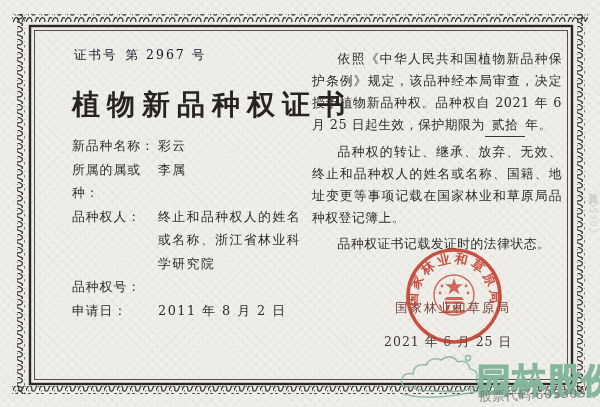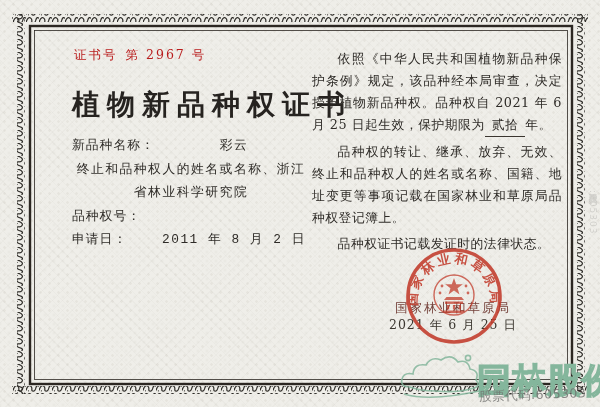--- a/index.html
+++ b/index.html
@@ -16,53 +16,53 @@
       radial-gradient(circle, rgba(150,145,128,0.07) 1px, transparent 1.6px),
       repeating-linear-gradient(45deg, rgba(140,135,120,0.045) 0 1px, transparent 1px 7px),
       repeating-linear-gradient(-45deg, rgba(140,135,120,0.045) 0 1px, transparent 1px 7px);
     background-size:9px 9px, 9px 9px, auto, auto;
     background-position:0 0, 4.5px 4.5px, 0 0, 0 0;
   }
   .frame-svg{position:absolute;inset:0;z-index:1;}
   
   .cert-no-line{
     position:absolute;left:74px;top:47px;z-index:2;
-    font-size:12.5px;letter-spacing:2px;color:#b91c1c;
+    font-size:12.5px;letter-spacing:2px;color:#0f172a;
   }
   .cert-no-line .num{margin-left:8px;}
   .cert-title{
     position:absolute;left:72px;top:86px;z-index:2;
     font-size:28px;font-weight:bold;letter-spacing:7px;color:#262320;
   }
   .fields{
     position:absolute;left:72px;top:134px;width:238px;z-index:2;
-    font-size:12.8px;line-height:23.5px;font-family:Liberation Mono, monospace;
+    font-size:12.8px;line-height:23.5px;
   }
   .field-row{display:flex;align-items:flex-start;}
   .field-label{width:86px;flex:0 0 86px;letter-spacing:1px;color:#2e2b27;}
-  .field-value{flex:1;letter-spacing:1.5px;color:#2e2b27;text-align:center;}
+  .field-value{flex:1;letter-spacing:1.5px;color:#2e2b27;}
   
   .grant-text{
     position:absolute;left:308px;top:44px;width:258px;z-index:2;
     font-size:12.8px;line-height:22px;letter-spacing:0.5px;
     text-align:justify;color:#2e2b27;
   }
   .grant-text p{margin:4px;text-indent:2em;}
   .term-underline{
     display:inline-block;border-bottom:1px solid #3a352f;
     padding:0 7px;text-indent:0;
   }
   
   .seal-issuer{
     position:absolute;left:384px;top:300px;width:138px;z-index:3;
     text-align:center;font-size:12.5px;letter-spacing:2px;color:#74413a;
   }
   .seal-date{
-    position:absolute;left:384px;top:317px;width:138px;z-index:3;
-    text-align:center;font-size:12.5px;letter-spacing:1px;color:#3b362f;
+    position:absolute;left:384px;top:334px;width:138px;z-index:3;
+    font-size:12.5px;letter-spacing:1px;color:#3b362f;
   }
   .seal-svg{position:absolute;left:404px;top:246px;z-index:5;opacity:.88;}
   
   .wm-cloud{position:absolute;left:396px;top:349px;z-index:4;}
   .wm-brand{
     position:absolute;left:477px;top:358px;z-index:4;
     font-size:34px;font-weight:bold;letter-spacing:1px;white-space:nowrap;
     color:transparent;-webkit-text-stroke:1.4px #84b69c;
     font-family:"DejaVu Sans","Liberation Sans",sans-serif;
   }
@@ -108,20 +108,25 @@
 </div>
 
 <div class="cert-title">植物新品种权证书</div>
 
 <div class="fields">
   <div class="field-row">
     <span class="field-label">新品种名称：</span>
     <span class="field-value">彩云</span>
   </div>
   <div class="field-row">
+    <span class="field-label">所属的属或种：</span>
+    <span class="field-value">李属</span>
+  </div>
+  <div class="field-row">
+    <span class="field-label">品种权人：</span>
     <span class="field-value">终止和品种权人的姓名或名称、浙江省林业科学研究院</span>
   </div>
   <div class="field-row">
     <span class="field-label">品种权号：</span>
   </div>
   <div class="field-row">
     <span class="field-label">申请日：</span>
     <span class="field-value">2011 年 8 月 2 日</span>
   </div>
   <div class="field-row">

